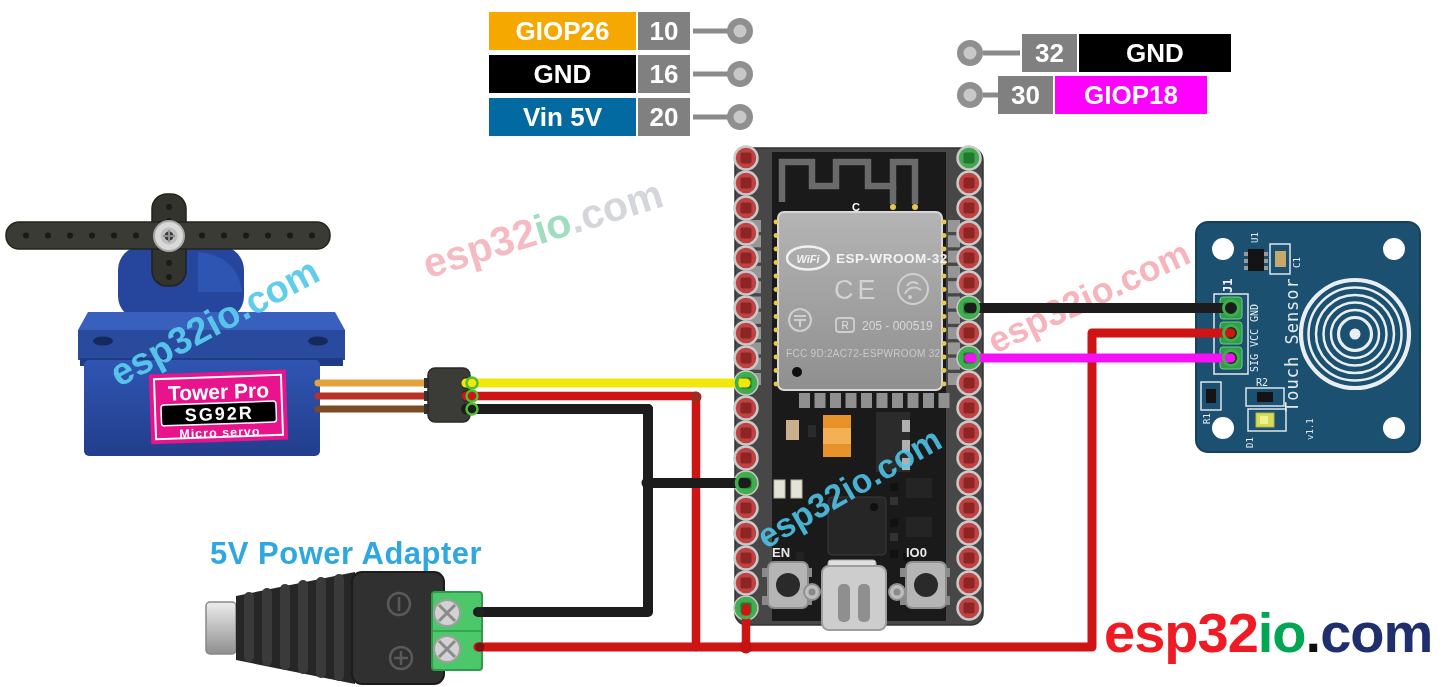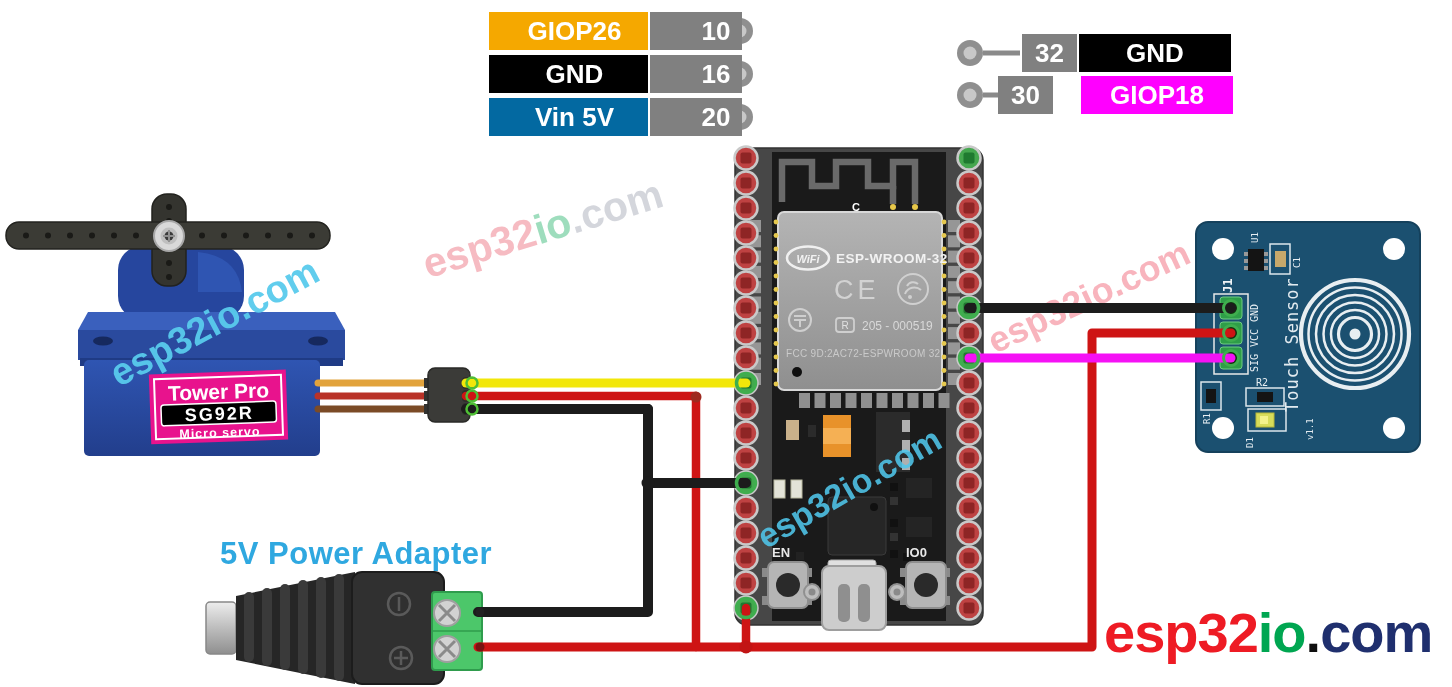--- a/index.html
+++ b/index.html
@@ -2,37 +2,37 @@
 <html><head>
 <meta charset="utf-8">
 <style>
   html,body{margin:0;padding:0;background:#fff;}
   #canvas{position:relative;width:1452px;height:687px;background:#ffffff;overflow:hidden;
           font-family:"Liberation Sans", sans-serif;}
   #scene{position:absolute;left:0;top:0;}
   .callout-row{position:absolute;display:flex;height:38px;}
   .callout-row .cell{height:38px;line-height:38px;text-align:center;color:#fff;
       font-weight:bold;font-size:26px;}
-  .sig{width:147px;margin-right:2px;padding-left:12px;}
+  .sig{width:147px;margin-right:2px;}
   .sigR{width:152px;}
-  .num{width:52px;background:#808080;margin-right:0;padding-left:40px;}
+  .num{width:52px;background:#808080;margin-right:0;}
   .numR{width:55px;background:#808080;margin-right:2px;}
   .amber{background:#F5A800;}
   .blackbg{background:#000000;}
   .redbg{background:#0369a1;}
-  .magentabg{background:#FF00FF;margin-left:26px;}
+  .magentabg{background:#FF00FF;}
   .wm{position:absolute;font-weight:bold;white-space:nowrap;transform-origin:left center;}
   #wm-top{left:424px;top:242px;font-size:41px;transform:rotate(-17deg);}
   #wm-top .p1{color:rgba(231,76,94,0.38);}
   #wm-top .p2{color:rgba(0,166,81,0.38);}
   #wm-top .p3{color:rgba(125,130,150,0.33);}
   #wm-servo{left:113px;top:355px;font-size:38px;transform:rotate(-28deg);color:rgba(88,202,236,0.95);}
   #wm-esp{left:760px;top:520px;font-size:34px;transform:rotate(-30deg);color:rgba(80,198,234,0.88);}
   #wm-touch{left:990px;top:322px;font-size:36px;transform:rotate(-25deg);color:rgba(242,118,134,0.55);}
-  #power-label{position:absolute;left:220px;top:536px;font-size:31px;font-weight:bold;
+  #power-label{position:absolute;left:210px;top:536px;font-size:31px;font-weight:bold;
       color:#2FA8E0;letter-spacing:0.5px;}
   #site-logo{position:absolute;left:1104px;top:600px;font-size:56px;font-weight:bold;letter-spacing:-1px;}
   #site-logo .p1{color:#EE1B24;}
   #site-logo .p2{color:#00A651;}
   #site-logo .p3{color:#0F0F0F;}
   #site-logo .p4{color:#1F2F6E;}
   svg text{font-family:"Liberation Sans", sans-serif;}
   .monotxt{font-family:"DejaVu Sans Mono", monospace;}
 </style>
 </head>

